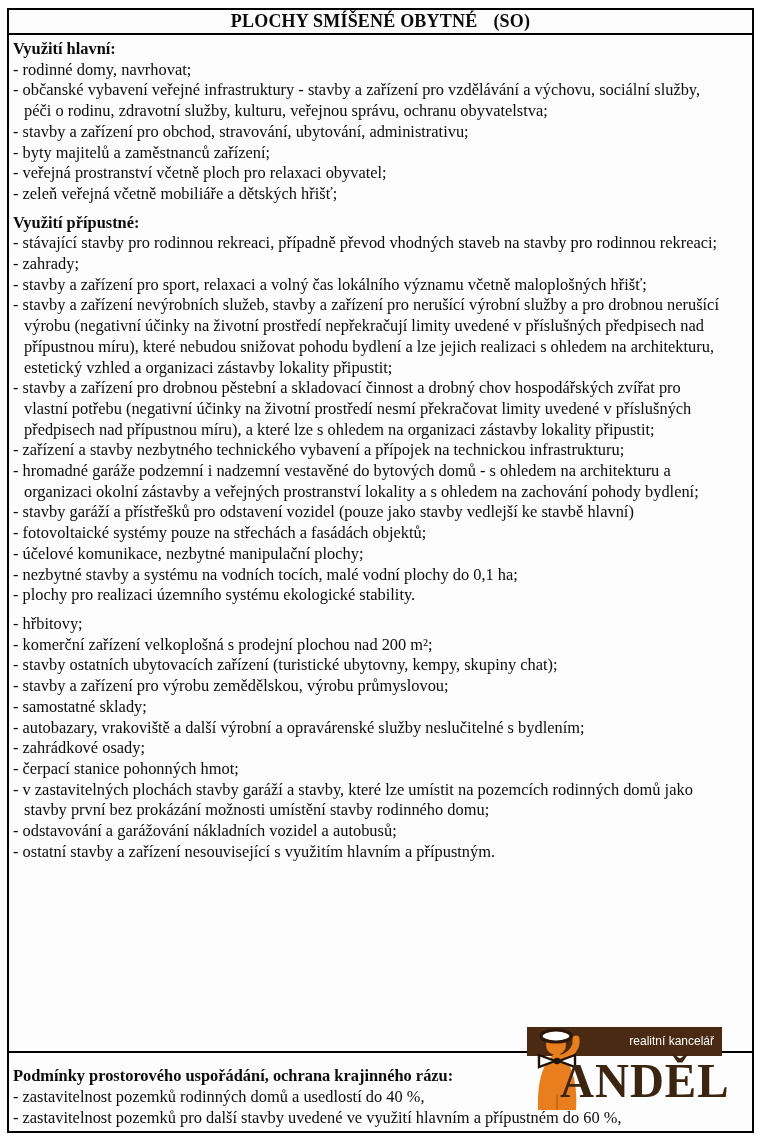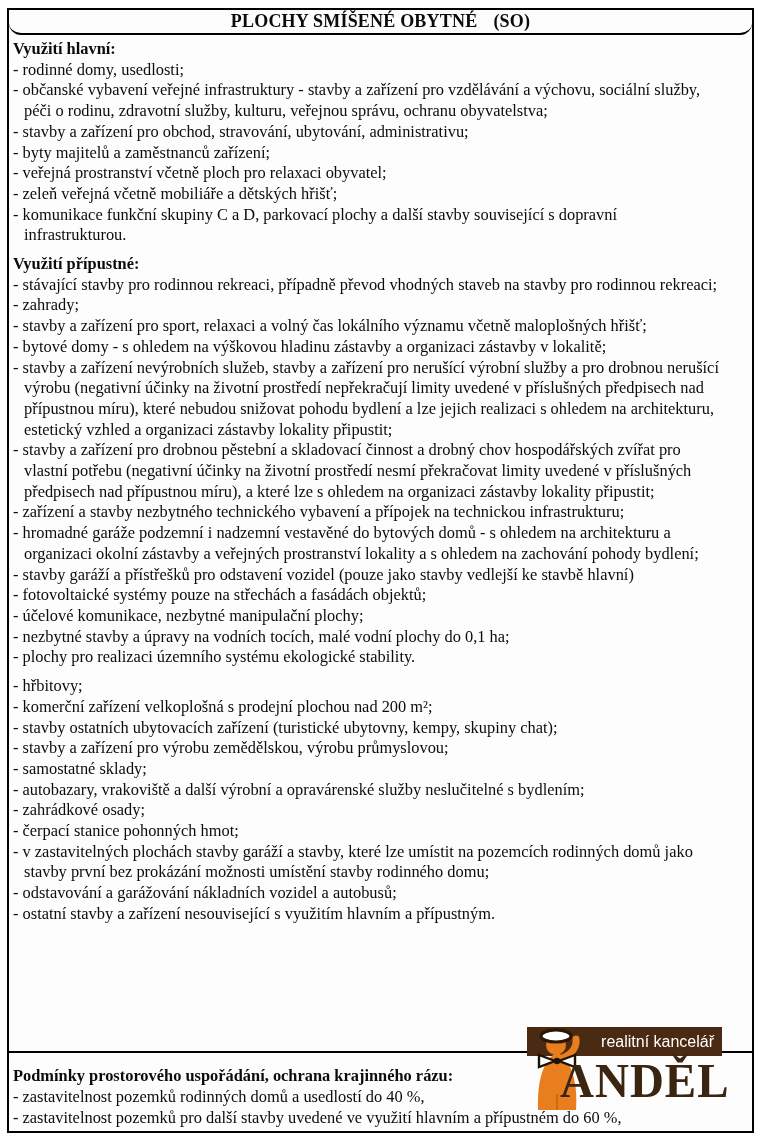--- a/index.html
+++ b/index.html
@@ -20,21 +20,20 @@
   }
   .title-row{
     height:23px;
     border-bottom:2px solid #000;
     text-align:center;
     font-weight:bold;
     font-size:18px;
     line-height:23px;
     letter-spacing:.2px;
     white-space:nowrap;
-    border-radius:12px;
   }
   .title-code{margin-left:16px;}
   .main-cell{
     padding:4px 32px 0 4px;
     font-size:16.4px;
     line-height:20.7px;
     max-height:1008px;
     overflow:hidden;
   }
   .sec-heading{
@@ -60,21 +59,21 @@
     pointer-events:none;
   }
   .logo-bar{
     position:absolute;left:0;top:0;
     width:195px;height:29px;
   }
   .logo-tagline{
     position:absolute;right:8px;top:0;
     height:29px;line-height:29px;
     font-family:"Liberation Sans","DejaVu Sans",sans-serif;
-    font-size:16px;
+    font-size:12px;
     color:#ffffff;
   }
   .logo-angel{
     position:absolute;left:-1px;top:1px;
     width:62px;height:84px;
   }
   .logo-brand{
     position:absolute;left:33px;top:29px;
     font-family:"Liberation Serif","DejaVu Serif",serif;
     font-weight:bold;
@@ -93,44 +92,42 @@
   <div class="sheet">
 
     <div class="title-row">
       <span>PLOCHY SMÍŠENÉ OBYTNÉ</span><span class="title-code">(SO)</span>
     </div>
 
     <div class="main-cell">
       <div class="sec">
         <div class="sec-heading">Využití hlavní:</div>
         <div>
-            <div class="item">- rodinné domy, usedlosti;</div>
+            <div class="item">- rodinné domy, navrhovat;</div>
             <div class="item">- občanské vybavení veřejné infrastruktury - stavby a zařízení pro vzdělávání a výchovu, sociální služby, péči o rodinu, zdravotní služby, kulturu, veřejnou správu, ochranu obyvatelstva;</div>
             <div class="item">- stavby a zařízení pro obchod, stravování, ubytování, administrativu;</div>
             <div class="item">- byty majitelů a zaměstnanců zařízení;</div>
             <div class="item">- veřejná prostranství včetně ploch pro relaxaci obyvatel;</div>
             <div class="item">- zeleň veřejná včetně mobiliáře a dětských hřišť;</div>
-            <div class="item">- komunikace funkční skupiny C a D, parkovací plochy a další stavby související s dopravní infrastrukturou.</div>
           </div>
       </div>
       <div class="sec">
         <div class="sec-heading">Využití přípustné:</div>
         <div>
             <div class="item">- stávající stavby pro rodinnou rekreaci, případně převod vhodných staveb na stavby pro rodinnou rekreaci;</div>
             <div class="item">- zahrady;</div>
             <div class="item">- stavby a zařízení pro sport, relaxaci a volný čas lokálního významu včetně maloplošných hřišť;</div>
-            <div class="item">- bytové domy - s ohledem na výškovou hladinu zástavby a organizaci zástavby v lokalitě;</div>
             <div class="item">- stavby a zařízení nevýrobních služeb, stavby a zařízení pro nerušící výrobní služby a pro drobnou nerušící výrobu (negativní účinky na životní prostředí nepřekračují limity uvedené v příslušných předpisech nad přípustnou míru), které nebudou snižovat pohodu bydlení a lze jejich realizaci s ohledem na architekturu, estetický vzhled a organizaci zástavby lokality připustit;</div>
             <div class="item">- stavby a zařízení pro drobnou pěstební a skladovací činnost a drobný chov hospodářských zvířat pro vlastní potřebu (negativní účinky na životní prostředí nesmí překračovat limity uvedené v příslušných předpisech nad přípustnou míru), a které lze s ohledem na organizaci zástavby lokality připustit;</div>
             <div class="item">- zařízení a stavby nezbytného technického vybavení a přípojek na technickou infrastrukturu;</div>
             <div class="item">- hromadné garáže podzemní i nadzemní vestavěné do bytových domů - s ohledem na architekturu a organizaci okolní zástavby a veřejných prostranství lokality a s ohledem na zachování pohody bydlení;</div>
             <div class="item">- stavby garáží a přístřešků pro odstavení vozidel (pouze jako stavby vedlejší ke stavbě hlavní)</div>
             <div class="item">- fotovoltaické systémy pouze na střechách a fasádách objektů;</div>
             <div class="item">- účelové komunikace, nezbytné manipulační plochy;</div>
-            <div class="item">- nezbytné stavby a úpravy na vodních tocích, malé vodní plochy do 0,1 ha;</div>
+            <div class="item">- nezbytné stavby a systému na vodních tocích, malé vodní plochy do 0,1 ha;</div>
             <div class="item">- plochy pro realizaci územního systému ekologické stability.</div>
           </div>
       </div>
       <div class="sec">
         <div>
             <div class="item">- hřbitovy;</div>
             <div class="item">- komerční zařízení velkoplošná s prodejní plochou nad 200 m²;</div>
             <div class="item">- stavby ostatních ubytovacích zařízení (turistické ubytovny, kempy, skupiny chat);</div>
             <div class="item">- stavby a zařízení pro výrobu zemědělskou, výrobu průmyslovou;</div>
             <div class="item">- samostatné sklady;</div>

